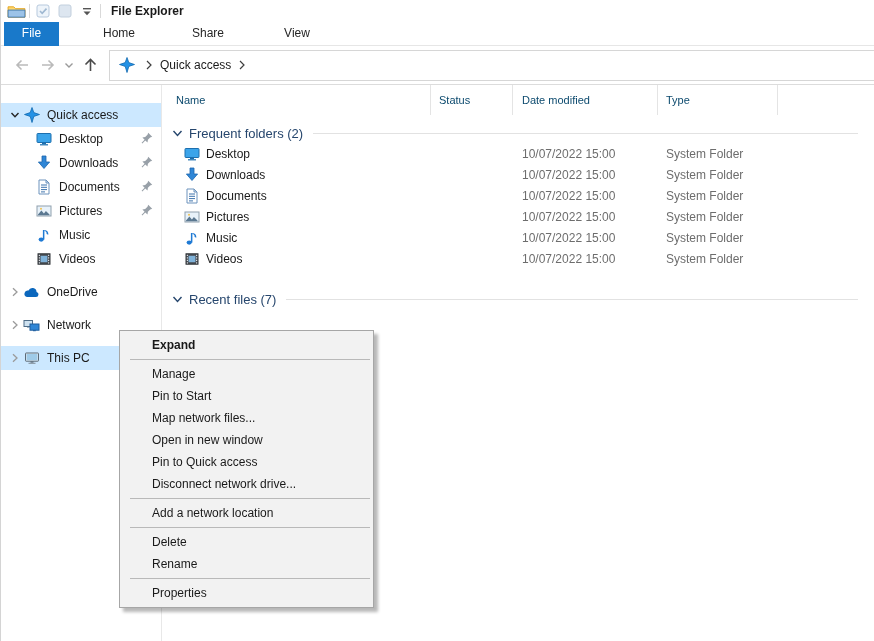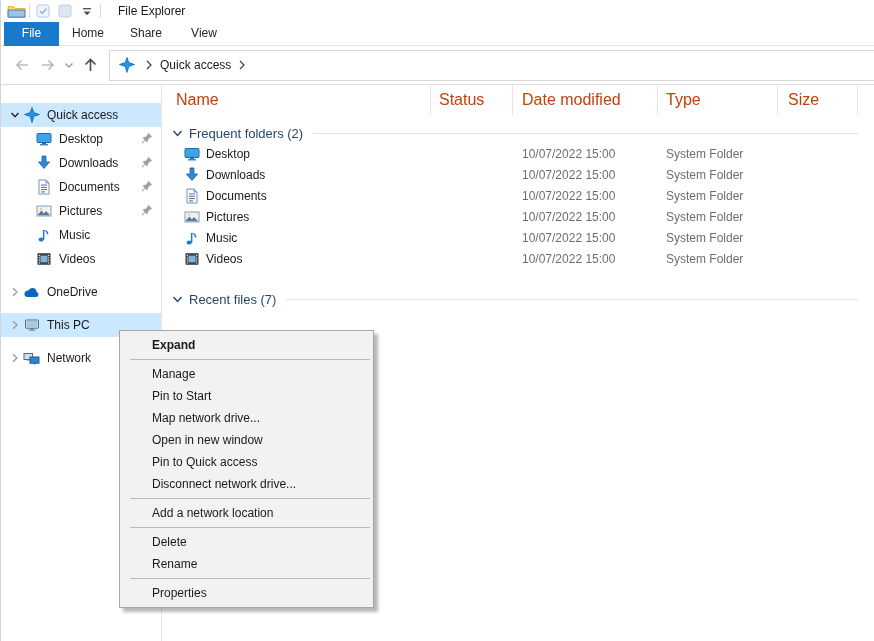--- a/index.html
+++ b/index.html
@@ -4,27 +4,27 @@
 <style>
   * { margin:0; padding:0; box-sizing:border-box; }
   html,body { background:#fff; }
   body { font-family:"Liberation Sans", sans-serif; font-size:12px; color:#1a1a1a; }
   .window { position:relative; width:874px; height:641px; background:#fff; overflow:hidden; border-left:1px solid #d4d4d4; }
 
   
   .titlebar { position:absolute; left:0; top:0; width:874px; height:22px; display:flex; align-items:center; padding-left:4px; background:#fff; }
   .qat-btn { display:inline-flex; align-items:center; justify-content:center; width:22px; height:20px; }
   .qat-sep { width:1px; height:14px; background:#d9d9d9; margin:0 2px; }
-  .win-title { margin-left:15px; font-size:12px; color:#1a1a1a; }
+  .win-title { margin-left:8px; font-size:12px; color:#1a1a1a;font-weight:bold; }
 
   
   .tabsrow { position:absolute; left:0; top:22px; width:874px; height:24px; display:flex; border-bottom:1px solid #e6e6e6; background:#fff; }
   .tab { height:25px; line-height:23px; text-align:center; color:#262626; font-size:12px; cursor:default; }
   .tab.file { width:55px; margin-left:3px; background:#1979ca; color:#fff; }
-  .tab.plain { width:58px; }
+  .tab.plain { width:58px;margin-left:31px; }
 
   
   .navbar { position:absolute; left:0; top:46px; width:874px; height:39px; display:flex; align-items:center; border-bottom:1px solid #dcdcdc; background:#fff; }
   .nav-btn { display:inline-flex; align-items:center; justify-content:center; width:26px; height:26px; }
   .nav-btn.narrow { width:16px; }
   .addressbar { flex:1; height:31px; margin-left:6px; border:1px solid #d6d6d6; background:#fff; display:flex; align-items:center; padding-left:8px; }
   .crumb-label { margin:0 4px; color:#1a1a1a; }
   .crumb-chev { display:inline-flex; align-items:center; margin:0 3px; }
 
   
@@ -34,21 +34,21 @@
   .side-row.selected, .side-row.highlighted { background:#cce8ff; }
   .side-chev { width:16px; display:inline-flex; align-items:center; justify-content:center; flex:none; }
   .side-indent { width:28px; flex:none; }
   .side-ico { width:17px; display:inline-flex; align-items:center; justify-content:center; flex:none; margin-right:7px; }
   .side-label { white-space:nowrap; }
   .side-pin { position:absolute; right:8px; top:5px; }
 
   
   .content { position:absolute; left:161px; top:85px; width:713px; height:556px; background:#fff; }
   .colheaders { display:flex; height:30px; align-items:stretch; }
-  .colh { display:flex; align-items:center; color:#c2410c; border-right:1px solid #e4e4e4; font-size:16px; }
+  .colh { display:flex; align-items:center; color:#0c4a6e; border-right:1px solid #e4e4e4; font-size:11px; }
   .group-header { display:flex; align-items:center; height:20px; margin-top:8px; padding-left:10px; color:#26466d; font-size:13px; }
   .group-header .gchev { display:inline-flex; align-items:center; margin-right:6px; }
   .group-header .rule { flex:1; border-top:1px solid #e2e2e2; margin-left:10px; margin-right:17px; }
   .frow { display:flex; height:21px; align-items:center; }
   .cell { height:21px; display:flex; align-items:center; overflow:hidden; white-space:nowrap; }
   .cell.name { padding-left:22px; }
   .cell .fico { width:16px; display:inline-flex; justify-content:center; margin-right:6px; flex:none; }
   .cell.dim { color:#6d6d6d; }
   .recent-gap { height:12px; }
 
@@ -260,61 +260,60 @@
             <path d="M3 1.2L7 5 3 8.8" fill="none" stroke="#9b9b9b" stroke-width="1.3"></path>
           </svg>
         </span>
         <span class="side-ico">
           <svg width="17" height="16" viewBox="0 0 17 12">
             <path d="M4 11h9a2.6 2.6 0 0 0 .6-5.1A4.2 4.2 0 0 0 5.5 4.6 3 3 0 0 0 4 11z" fill="#0b67bd"></path>
           </svg>
         </span>
         <span class="side-label">OneDrive</span>
       </div>
-      <div class="side-row gap highlighted">
-        <span class="side-chev">
-          <svg width="10" height="10" viewBox="0 0 10 10">
-            <path d="M3 1.2L7 5 3 8.8" fill="none" stroke="#9b9b9b" stroke-width="1.3"></path>
-          </svg>
-        </span>
-        <span class="side-ico">
-          <svg width="16" height="16" viewBox="0 0 16 16">
-            <rect x="1.5" y="3" width="13" height="8.2" rx="0.6" fill="#dfeaf2" stroke="#5b6a77"></rect>
-            <rect x="2.6" y="4" width="10.8" height="6.2" fill="#9fcbe8"></rect>
-            <rect x="6.5" y="11.4" width="3" height="1.3" fill="#5b6a77"></rect>
-            <rect x="4.5" y="12.7" width="7" height="1.2" fill="#8a98a5"></rect>
-          </svg>
-        </span>
-        <span class="side-label">This PC</span>
-      </div>
       <div class="side-row gap">
         <span class="side-chev">
           <svg width="10" height="10" viewBox="0 0 10 10">
             <path d="M3 1.2L7 5 3 8.8" fill="none" stroke="#9b9b9b" stroke-width="1.3"></path>
           </svg>
         </span>
         <span class="side-ico">
           <svg width="17" height="16" viewBox="0 0 17 16">
             <rect x="1" y="3.5" width="8.5" height="6" fill="#cfe2f0" stroke="#4f6d87"></rect>
             <rect x="4" y="9.5" width="2.5" height="1" fill="#4f6d87"></rect>
             <rect x="7" y="7" width="9" height="6.2" fill="#2f86d6" stroke="#1c5d9e"></rect>
             <rect x="10" y="13.2" width="2.8" height="1" fill="#1c5d9e"></rect>
           </svg>
         </span>
         <span class="side-label">Network</span>
+      </div>
+      <div class="side-row gap highlighted">
+        <span class="side-chev">
+          <svg width="10" height="10" viewBox="0 0 10 10">
+            <path d="M3 1.2L7 5 3 8.8" fill="none" stroke="#9b9b9b" stroke-width="1.3"></path>
+          </svg>
+        </span>
+        <span class="side-ico">
+          <svg width="16" height="16" viewBox="0 0 16 16">
+            <rect x="1.5" y="3" width="13" height="8.2" rx="0.6" fill="#dfeaf2" stroke="#5b6a77"></rect>
+            <rect x="2.6" y="4" width="10.8" height="6.2" fill="#9fcbe8"></rect>
+            <rect x="6.5" y="11.4" width="3" height="1.3" fill="#5b6a77"></rect>
+            <rect x="4.5" y="12.7" width="7" height="1.2" fill="#8a98a5"></rect>
+          </svg>
+        </span>
+        <span class="side-label">This PC</span>
       </div>
     </div>
 
   <div class="content">
     <div class="colheaders" id="colheaders">
         <div class="colh" style="width: 269px; padding-left: 14px;">Name</div>
         <div class="colh" style="width: 82px; padding-left: 8px; text-align: center;">Status</div>
         <div class="colh" style="width: 145px; padding-left: 9px;">Date modified</div>
         <div class="colh" style="width: 120px; padding-left: 8px;">Type</div>
-        <div class="colh" style="width: 80px; padding-left: 10px;">Size</div>
       </div>
     <div id="groups">
         <div class="group-header">
           <span class="gchev">
             <svg width="11" height="9" viewBox="0 0 11 9">
               <path d="M1.5 2L5.5 6.5 9.5 2" fill="none" stroke="#26466d" stroke-width="1.4"></path>
             </svg>
           </span>
           <span>Frequent folders (2)</span>
           <span class="rule"></span>
@@ -434,21 +433,21 @@
           <span class="rule"></span>
         </div>
       </div>
   </div>
 
   <div class="context-menu" id="contextmenu">
       <div class="menu-item bold">Expand</div>
       <div class="menu-sep"></div>
       <div class="menu-item">Manage</div>
       <div class="menu-item">Pin to Start</div>
-      <div class="menu-item">Map network drive...</div>
+      <div class="menu-item">Map network files...</div>
       <div class="menu-item">Open in new window</div>
       <div class="menu-item">Pin to Quick access</div>
       <div class="menu-item">Disconnect network drive...</div>
       <div class="menu-sep"></div>
       <div class="menu-item">Add a network location</div>
       <div class="menu-sep"></div>
       <div class="menu-item">Delete</div>
       <div class="menu-item">Rename</div>
       <div class="menu-sep"></div>
       <div class="menu-item">Properties</div>

